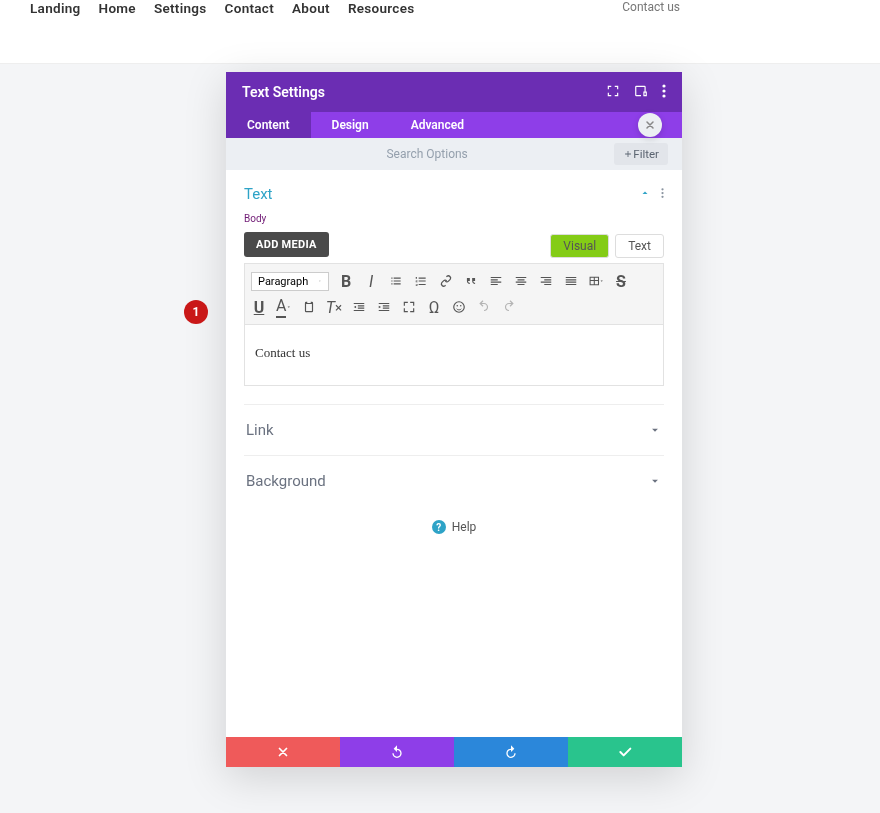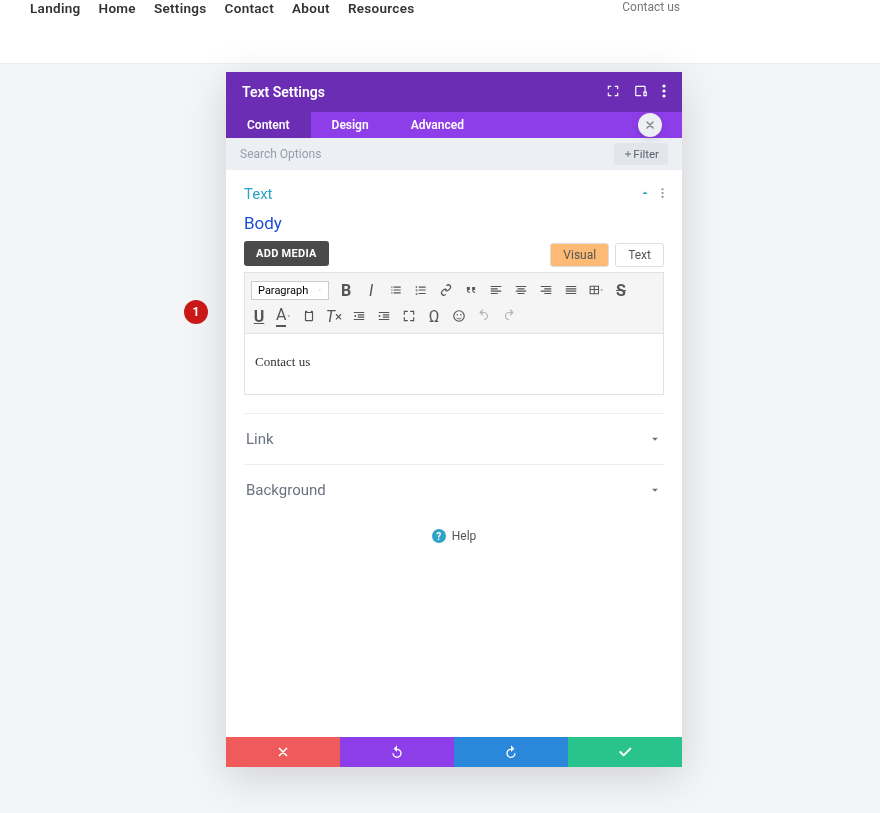--- a/index.html
+++ b/index.html
@@ -18,36 +18,36 @@
 .header-icons svg { fill: #fff; cursor: pointer; }
 
 .tabs { background: #8e3ee8; height: 26px; display: flex; align-items: stretch; position: relative; }
 .tab { font-size: 12px; font-weight: 600; color: #fff; padding: 0 21px; display: flex; align-items: center; cursor: pointer; }
 .tab.active { background: #6b2db3; }
 
 .close-bubble { position: absolute; top: 113px; left: 638px; width: 24px; height: 24px; border-radius: 50%; background: #eceff3; box-shadow: 0 2px 6px rgba(0,0,0,0.15); display: flex; align-items: center; justify-content: center; cursor: pointer; z-index: 10; }
 .close-bubble svg { fill: #888; }
 
 .search-row { background: #eceff3; height: 32px; display: flex; align-items: center; padding: 0 14px; }
-.search-options { font-size: 12px; color: #95a0ad; flex: 1; }
+.search-options { font-size: 12px; color: #95a0ad; flex: 1; text-align: center; }
 .filter-btn { background: #e2e5ea; padding: 4px 9px; border-radius: 3px; font-size: 11.5px; color: #5b6471; display: flex; align-items: center; cursor: pointer; justify-content: flex-end; }
 
 .panel-body { flex: 1; overflow: auto; padding: 14px 18px 0 18px; }
 
 .section-header { display: flex; align-items: center; margin-bottom: 10px; }
 .section-title { font-size: 15px; color: #2ea3c7; flex: 1; }
 .section-icons { display: flex; gap: 10px; align-items: center; }
 
-.body-label { font-size: 17px; color: #1d4ed8; margin-bottom: 8px; }
+.body-label { font-size: 10px; color: #701a75; margin-bottom: 8px; }
 
 .add-media-btn { background: #4a4a4a; color: #fff; font-size: 11px; font-weight: 700; letter-spacing: 0.3px; padding: 6px 12px; border-radius: 3px; display: inline-block; cursor: pointer; }
 
 .editor-tabs { float: right; display: flex; gap: 6px; margin-top: 2px; }
 .editor-tab { border: 1px solid #ddd; background: #fff; font-size: 12px; color: #555; padding: 4px 12px; border-radius: 3px; cursor: pointer; }
-.editor-tab.active { background: #fdba74; }
+.editor-tab.active { background: #84cc16; }
 
 .toolbar { clear: both; background: #f5f5f5; border: 1px solid #e2e2e2; margin-top: 6px; padding: 4px 6px; }
 .toolbar-row { display: flex; align-items: center; gap: 9px; height: 26px; }
 .paragraph-select { border: 1px solid #ccc; background: #fff; font-size: 11px; padding: 2px 6px; display: flex; align-items: center; gap: 10px; cursor: pointer; width: 78px; justify-content: space-between; text-align: right; }
 .tb-icon { width: 16px; height: 16px; display: flex; align-items: center; justify-content: center; cursor: pointer; color: #555; }
 .tb-icon svg { fill: #555; }
 
 .editor-area { border: 1px solid #e2e2e2; border-top: none; padding: 20px 10px 24px 10px; font-size: 13px; color: #333; font-family: Georgia, serif; }
 
 .step-badge { position: absolute; top: 300px; left: 184px; width: 24px; height: 24px; border-radius: 50%; background: #c91818; color: #fff; display: flex; align-items: center; justify-content: center; font-size: 12px; font-weight: 700; z-index: 20; }

